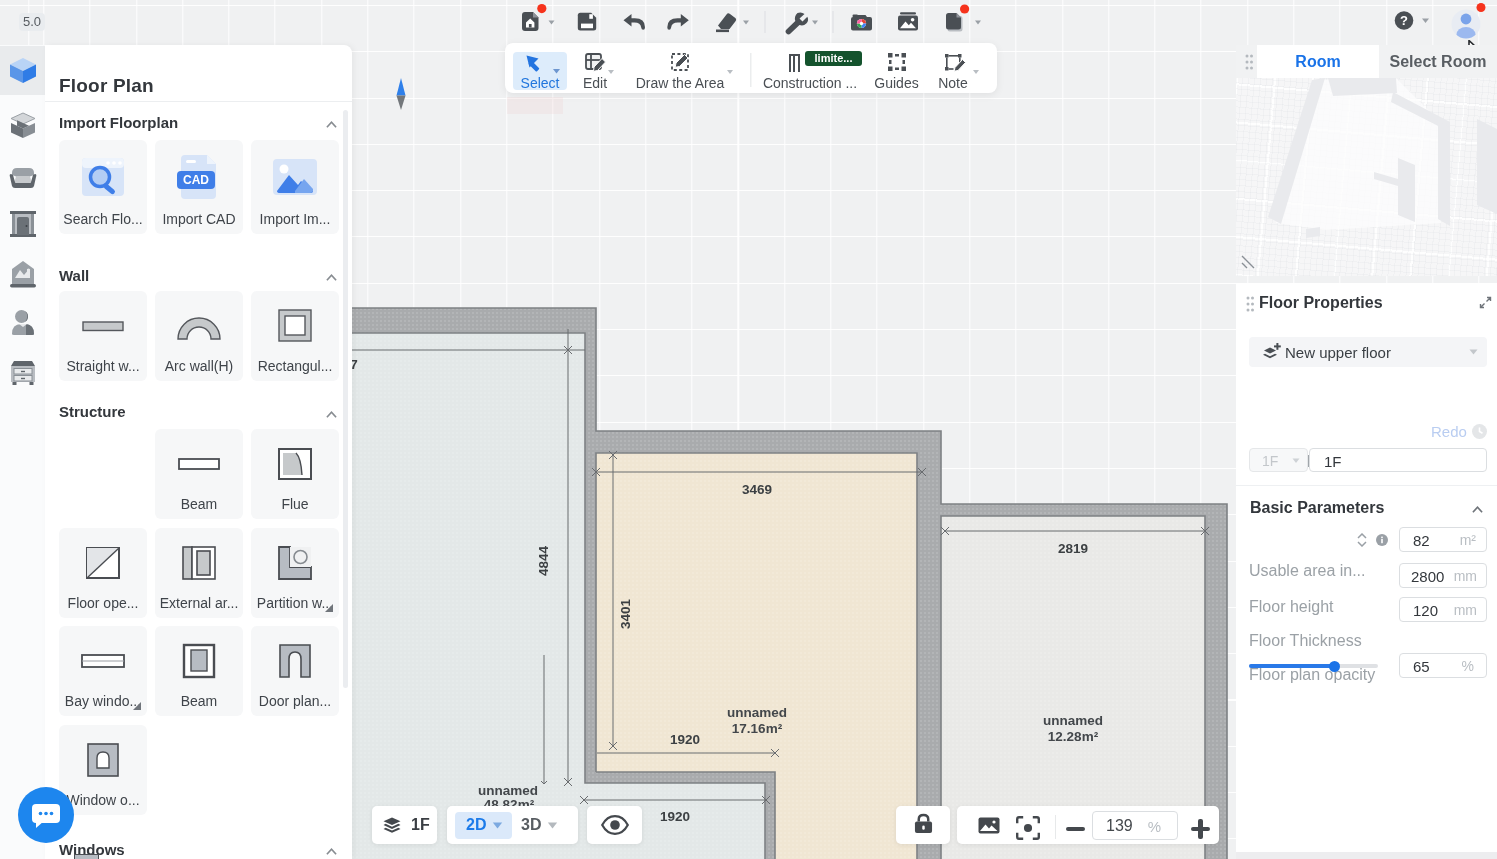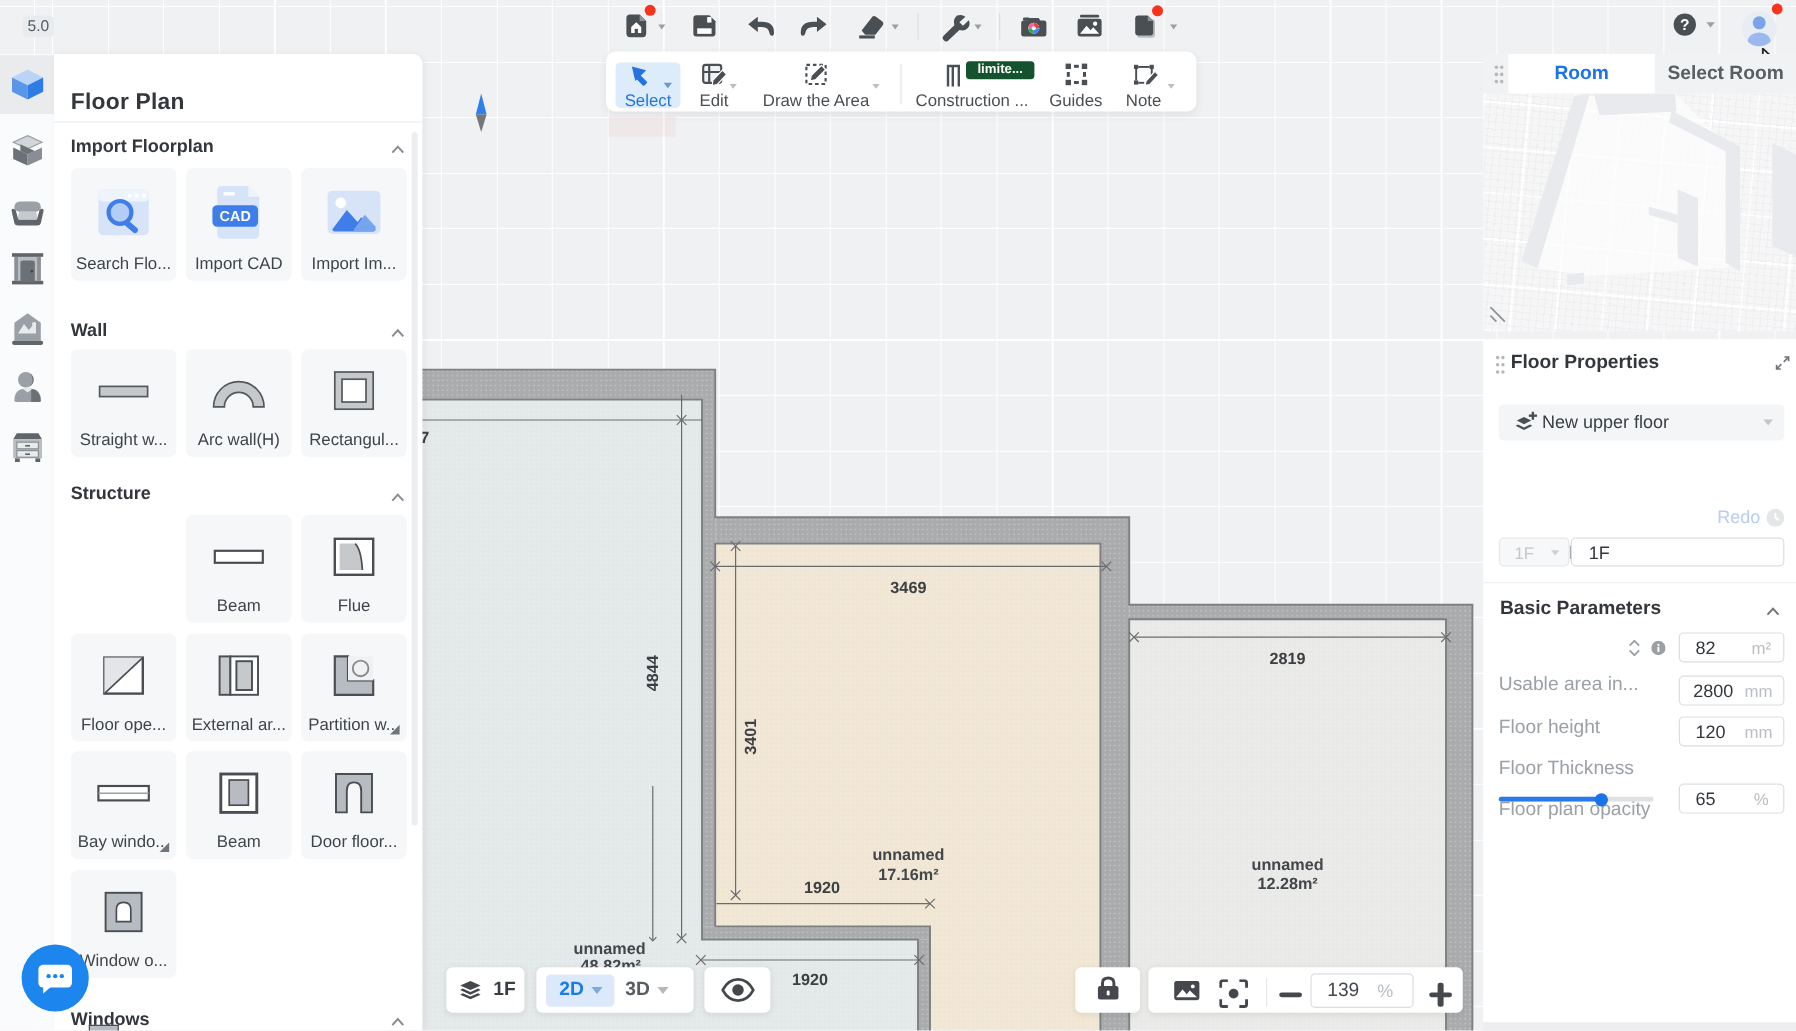--- a/index.html
+++ b/index.html
@@ -309,21 +309,21 @@
       <svg style="top:17px" width="36" height="36" viewBox="0 0 36 36">
         <rect x="3" y="2" width="30" height="32" fill="#fff" stroke="#4a4d52" stroke-width="2.4"></rect>
         <rect x="10" y="7" width="16" height="21" fill="#b7bcc3" stroke="#4a4d52" stroke-width="1.4"></rect>
       </svg>
       <div class="lb">Beam</div>
     </div>
     <div class="card" style="left:206px;top:581px;height:90px">
       <svg style="top:17px" width="36" height="36" viewBox="0 0 36 36">
         <path d="M3,2 H33 V34 H24 V16 Q24,9 18,9 Q12,9 12,16 V34 H3 Z" fill="#b7bcc3" stroke="#4a4d52" stroke-width="1.6"></path>
       </svg>
-      <div class="lb">Door floor...</div>
+      <div class="lb">Door plan...</div>
     </div>
 
     <div class="card" style="left:14px;top:680px;height:90px">
       <svg style="top:17px" width="36" height="36" viewBox="0 0 36 36">
         <rect x="3" y="2" width="30" height="32" fill="#b7bcc3" stroke="#4a4d52" stroke-width="1.6"></rect>
         <path d="M12,26 V16 Q12,10 18,10 Q24,10 24,16 V26 Z" fill="#fff" stroke="#4a4d52" stroke-width="1.4"></path>
       </svg>
       <div class="lb">Window o...</div>
     </div>
     <div class="sech" style="top:796px">Windows</div>

